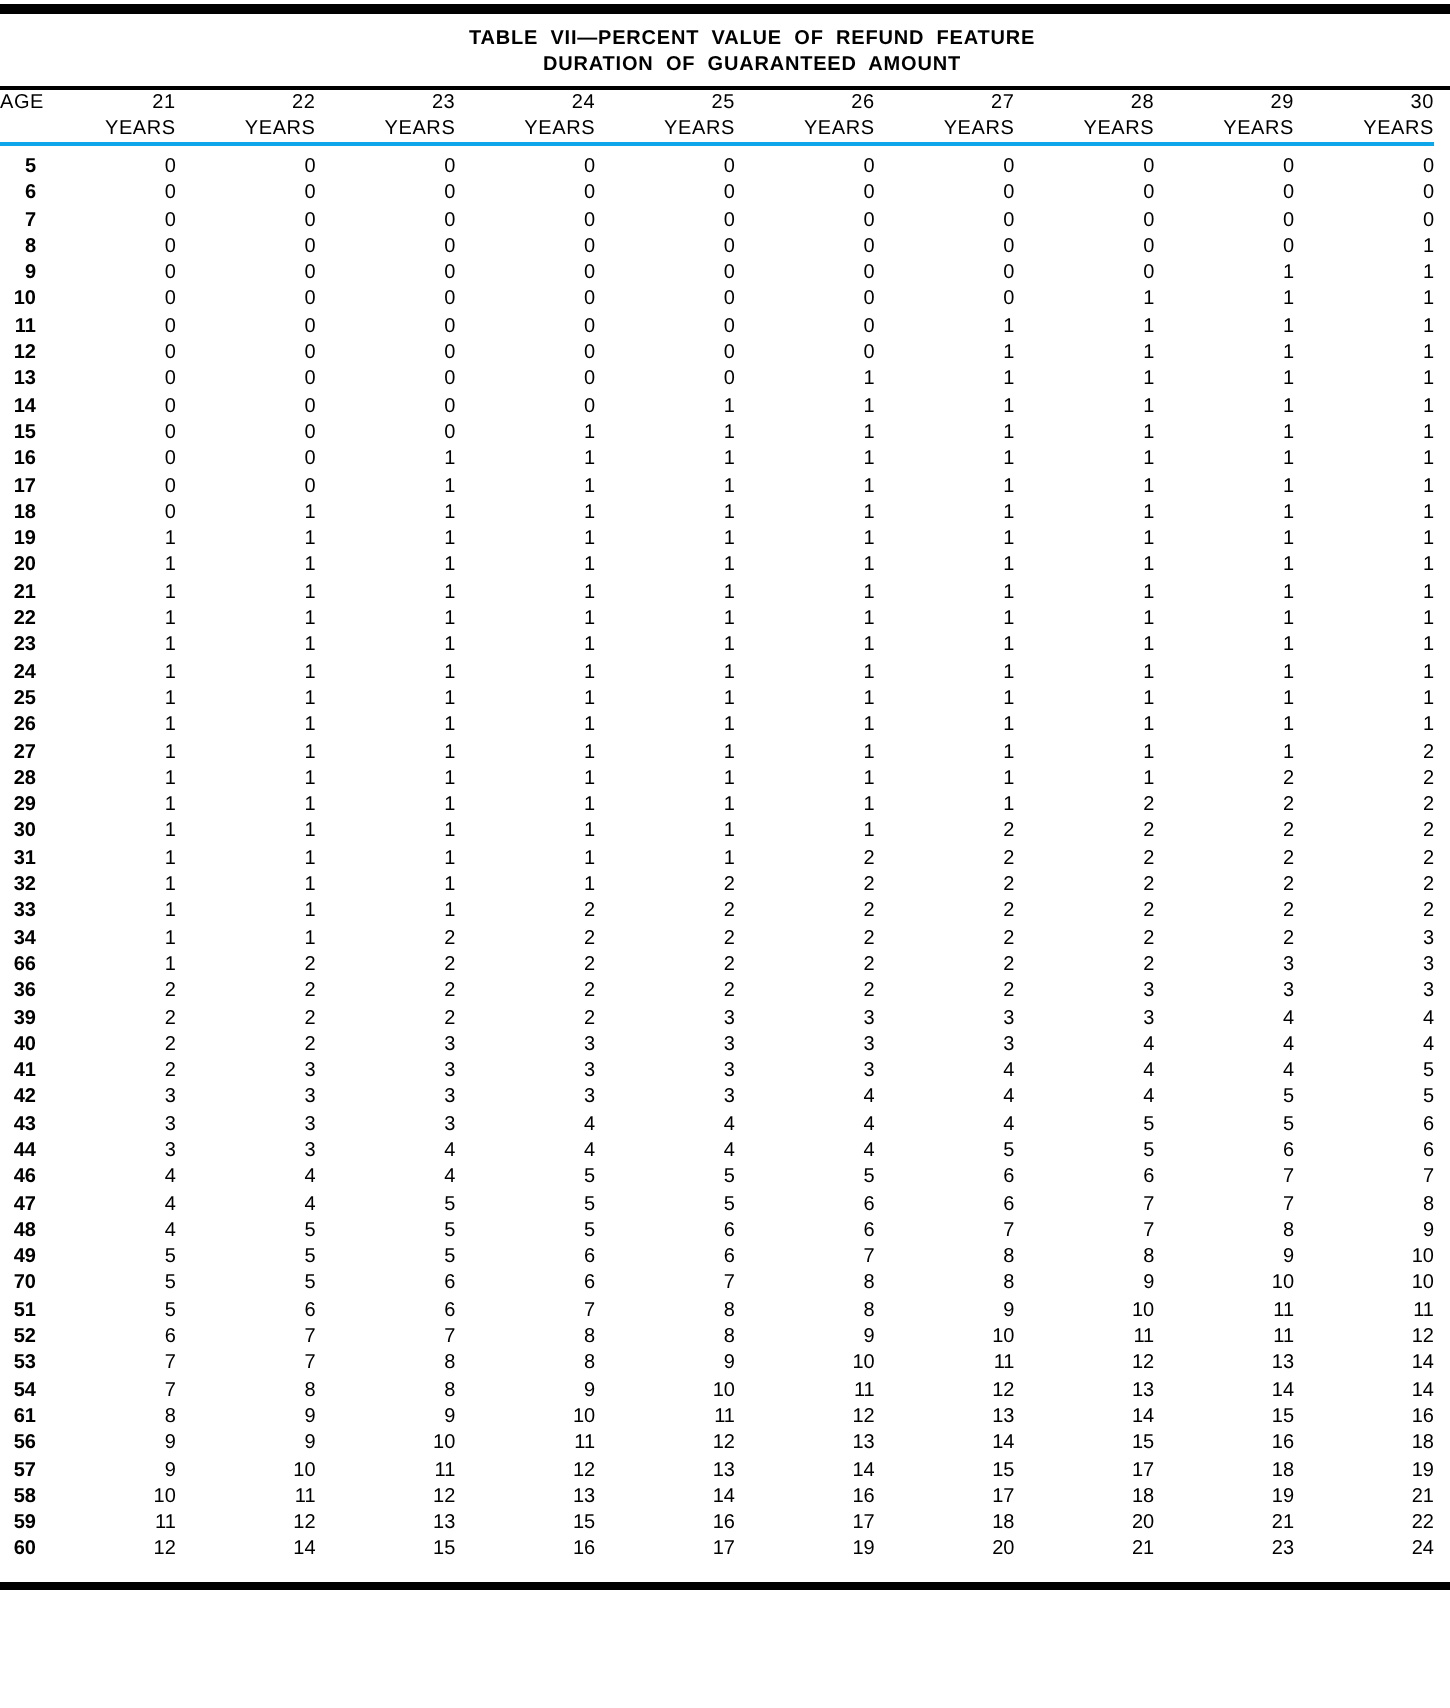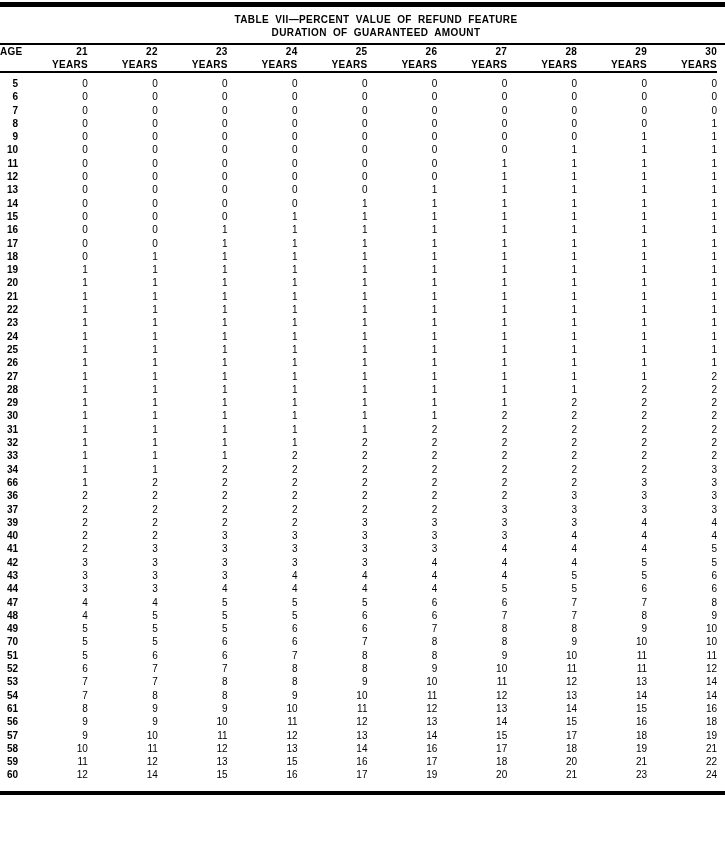--- a/index.html
+++ b/index.html
@@ -46,26 +46,26 @@
   }
   table.data th, table.data td {
     padding: 0;
     margin: 0;
     font-size: 10px;
     white-space: nowrap;
   }
   table.data col.age-col { width: 18px; }
 
   thead th {
-    font-weight: bold;
+    font-weight: normal;
     text-align: right;
     vertical-align: top;
     padding-top: 6px;
     padding-bottom: 5px;
-    border-bottom: 2px solid #000000;
+    border-bottom: 2px solid #0ea5e9;
     line-height: 13px;
     letter-spacing: 0.3px;
   }
   thead th.age-th {
     text-align: left;
   }
   tbody {
     border-bottom: none;
   }
   tbody tr { height: 13.3px; }
@@ -562,33 +562,20 @@
           <td>2</td>
           <td>2</td>
           <td>2</td>
           <td>2</td>
           <td>2</td>
           <td>3</td>
           <td>3</td>
           <td>3</td>
         </tr>
         <tr>
-          <td class="age-cell">37</td>
-          <td>2</td>
-          <td>2</td>
-          <td>2</td>
-          <td>2</td>
-          <td>2</td>
-          <td>2</td>
-          <td>3</td>
-          <td>3</td>
-          <td>3</td>
-          <td>3</td>
-        </tr>
-        <tr>
           <td class="age-cell">39</td>
           <td>2</td>
           <td>2</td>
           <td>2</td>
           <td>2</td>
           <td>3</td>
           <td>3</td>
           <td>3</td>
           <td>3</td>
           <td>4</td>
@@ -651,20 +638,33 @@
           <td>3</td>
           <td>3</td>
           <td>4</td>
           <td>4</td>
           <td>4</td>
           <td>4</td>
           <td>5</td>
           <td>5</td>
           <td>6</td>
           <td>6</td>
+        </tr>
+        <tr>
+          <td class="age-cell">46</td>
+          <td>4</td>
+          <td>4</td>
+          <td>4</td>
+          <td>5</td>
+          <td>5</td>
+          <td>5</td>
+          <td>6</td>
+          <td>6</td>
+          <td>7</td>
+          <td>7</td>
         </tr>
         <tr>
           <td class="age-cell">47</td>
           <td>4</td>
           <td>4</td>
           <td>5</td>
           <td>5</td>
           <td>5</td>
           <td>6</td>
           <td>6</td>

